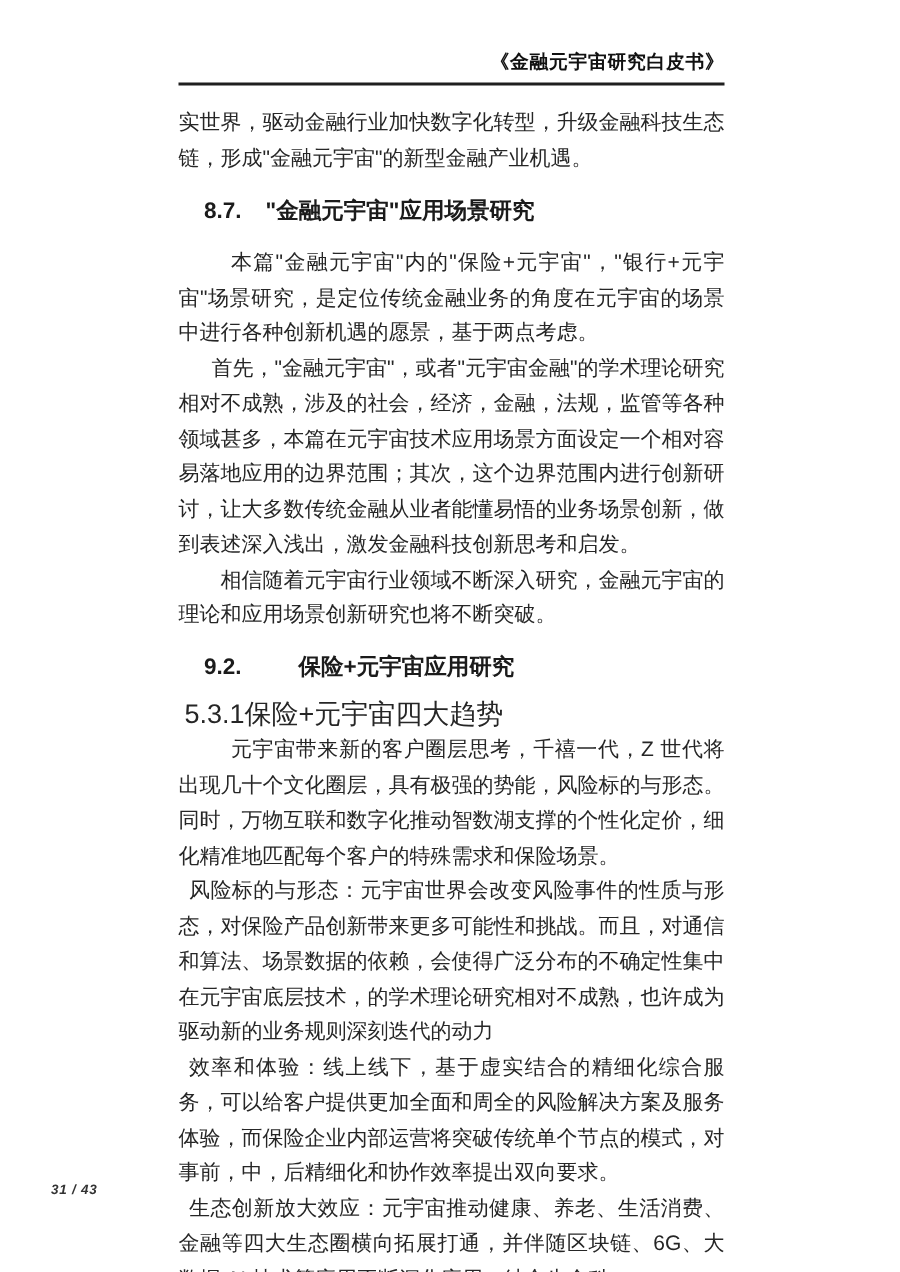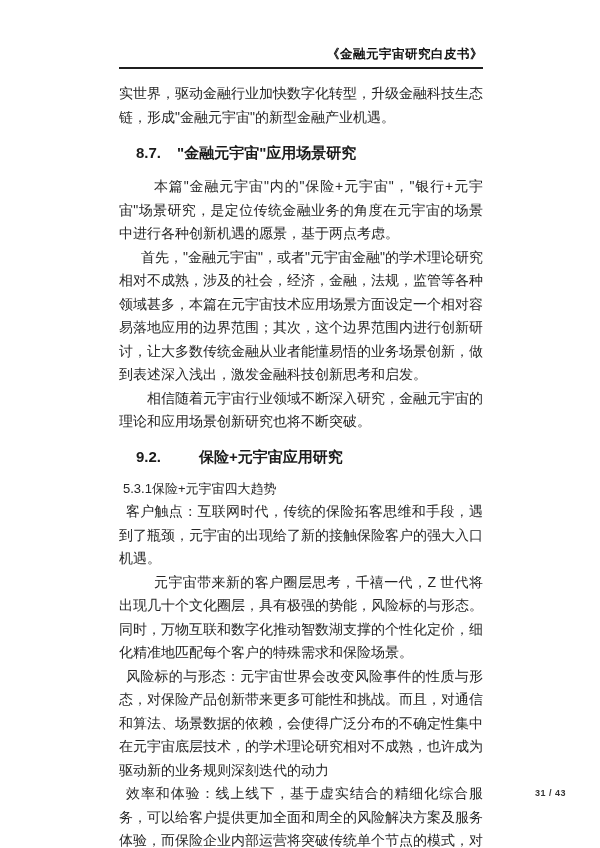--- a/index.html
+++ b/index.html
@@ -3,21 +3,21 @@
 <meta charset="utf-8">
 <style>
   html, body { margin: 0; padding: 0; background: #ffffff; }
   .page {
     position: relative;
     width: 532px;
     height: 848px;
     margin: 0 auto;
     background: var(--page-bg, #ffffff);
     box-sizing: border-box;
-    padding: 44px 83px 0 85px;
+    padding: 32px 83px 0 85px;
     overflow: hidden;
     font-family: "Liberation Sans", sans-serif;
     color: var(--text-color, #262626);
   }
   .header {
     text-align: right;
     border-bottom: 2px solid var(--rule-color, #1f1f1f);
     padding-bottom: 5px;
     height: 18px;
   }
@@ -33,42 +33,43 @@
     font-size: 14px;
     line-height: 23.5px;
     text-align: justify;
   }
   p.para { margin: 0; }
   .indent-0   { text-indent: 0; }
   .indent-sm  { text-indent: 7px; }
   .indent-md  { text-indent: 22px; }
   .indent-md2 { text-indent: 28px; }
   .indent-lg  { text-indent: 35px; }
-  .subheading { font-size: 13px; text-indent: 4px; }
+  .subheading { font-size: 18px; text-indent: 4px; }
   h2.h-sec {
     font-size: 15px;
     font-weight: 700;
     line-height: 21px;
     margin: 13px 0 12px 17px;
     text-align: left;
     color: #1b1b1b;
   }
   h2.h-53 { margin: 12px 0 10px 17px; }
   .h-num { display: inline-block; margin-right: 16px; }
   .h-num-wide { margin-right: 38px; }
   .footer {
     position: absolute;
     left: 0;
     right: 0;
     top: 788px;
-    text-align: right;
+    text-align: left;
     font-size: 9px;
     font-weight: 700;
     color: var(--footer-color, #333333);
     letter-spacing: 0.5px;
+    font-style: italic;
   }
 </style>
 </head>
 <body>
 
 <div class="page">
 
   <div class="header">
     <span class="header-title">《金融元宇宙研究白皮书》</span>
   </div>
@@ -87,21 +88,20 @@
 
     <p class="para indent-md2">相信随着元宇宙行业领域不断深入研究，金融元宇宙的理论和应用场景创新研究也将不断突破。</p>
 
     <h2 class="h-sec h-53">
       <span class="h-num h-num-wide">9.2.</span><span>保险+元宇宙应用研究</span>
     </h2>
 
     <p class="para subheading">5.3.1保险+元宇宙四大趋势</p>
 
 
-    <p class="para indent-sm">客户触点：互联网时代，传统的保险拓客思维和手段，遇到了瓶颈，元宇宙的出现给了新的接触保险客户的强大入口机遇。</p>
 
     <p class="para indent-lg">元宇宙带来新的客户圈层思考，千禧一代，Z 世代将出现几十个文化圈层，具有极强的势能，风险标的与形态。同时，万物互联和数字化推动智数湖支撑的个性化定价，细化精准地匹配每个客户的特殊需求和保险场景。</p>
 
     <p class="para indent-sm">风险标的与形态：元宇宙世界会改变风险事件的性质与形态，对保险产品创新带来更多可能性和挑战。而且，对通信和算法、场景数据的依赖，会使得广泛分布的不确定性集中在元宇宙底层技术，的学术理论研究相对不成熟，也许成为驱动新的业务规则深刻迭代的动力</p>
 
     <p class="para indent-sm">效率和体验：线上线下，基于虚实结合的精细化综合服务，可以给客户提供更加全面和周全的风险解决方案及服务体验，而保险企业内部运营将突破传统单个节点的模式，对事前，中，后精细化和协作效率提出双向要求。</p>
 
     <p class="para indent-sm">生态创新放大效应：元宇宙推动健康、养老、生活消费、金融等四大生态圈横向拓展打通，并伴随区块链、6G、大数据 AI 技术等应用不断深化应用，结合生命科</p>
 
   </div>

